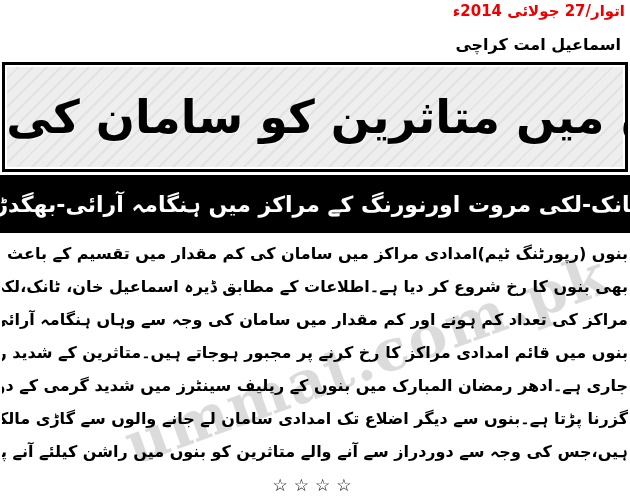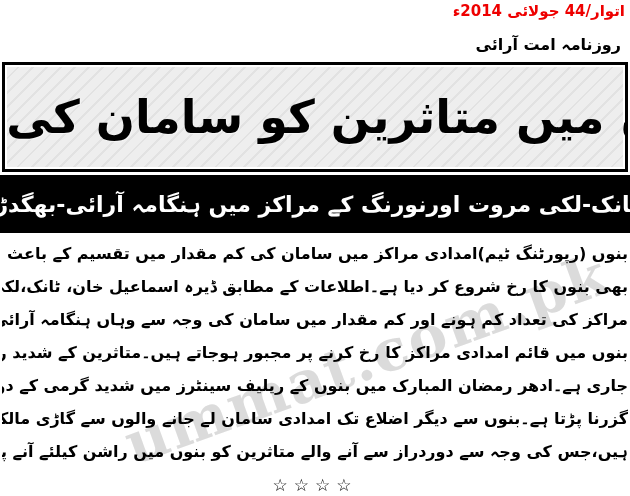--- a/index.html
+++ b/index.html
@@ -85,23 +85,23 @@
     font-size:17px;letter-spacing:6px;
     color:#000;
     z-index:2;
   }
 </style>
 </head>
 <body>
 
 <div class="page">
 
-  <div class="date-line">اتوار/44 جولائی 2014ء</div>
+  <div class="date-line">اتوار/27 جولائی 2014ء</div>
 
-  <div class="publication-line">روزنامہ امت آرائی</div>
+  <div class="publication-line">اسماعیل امت کراچی</div>
 
   <div class="headline-box">
     <div class="headline-text">کئی شہروں میں متاثرین کو سامان کی کم فراہمی</div>
   </div>
 
   <div class="subheadline-bar">
     <div class="subheadline-text">ڈیرہ اسماعیل-ٹانک-لکی مروت اورنورنگ کے مراکز میں ہنگامہ آرائی-بھگدڑمعمول بن گئی</div>
   </div>
 
   <div class="watermark">ummat.com.pk</div>

